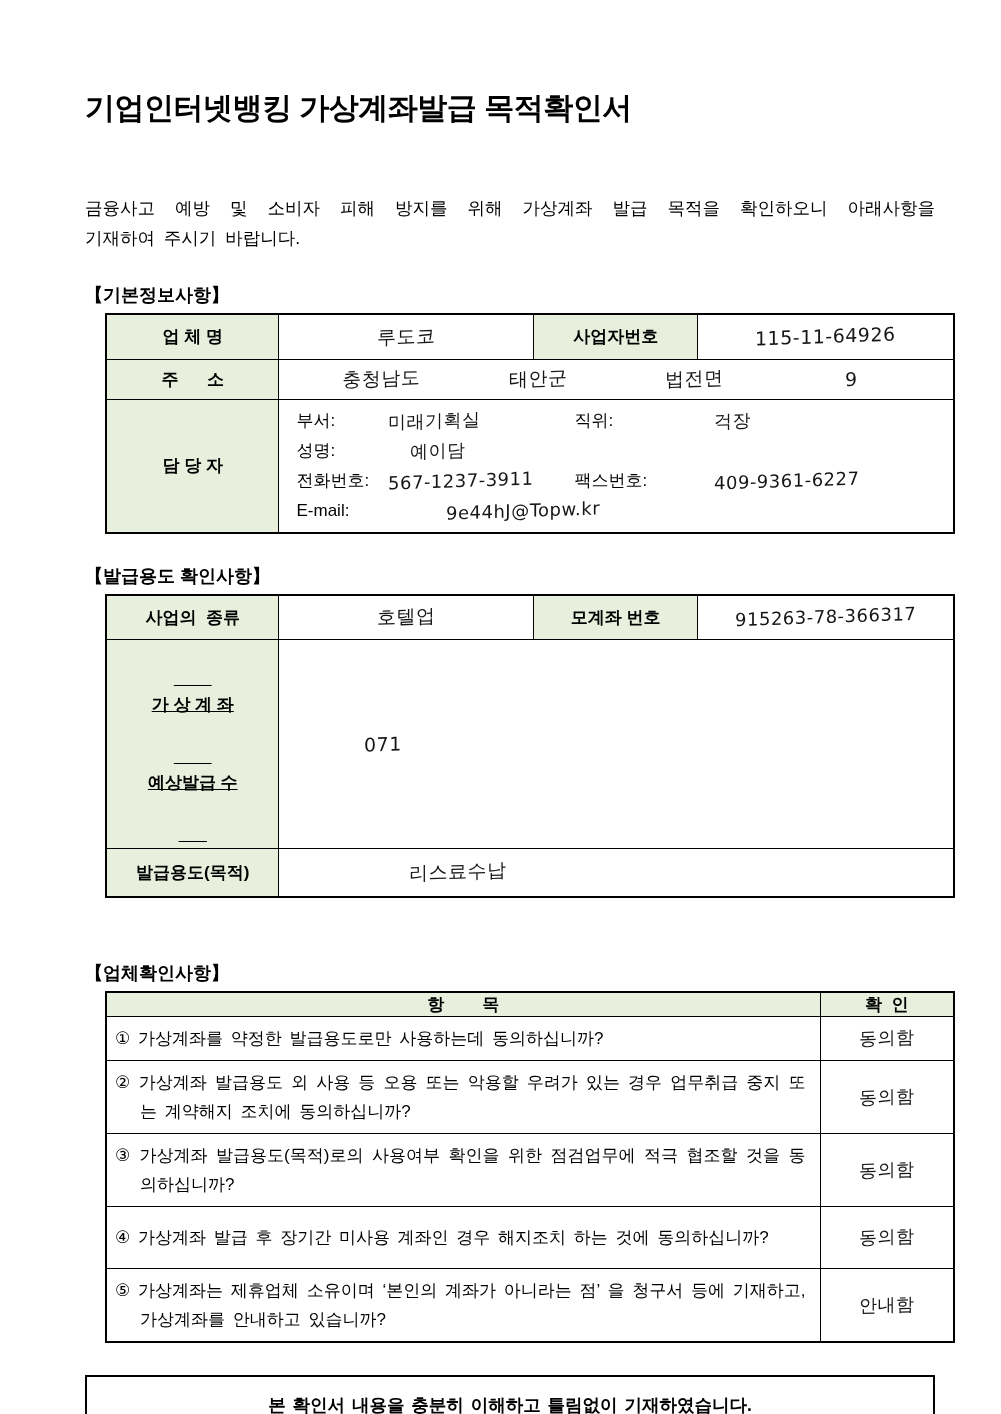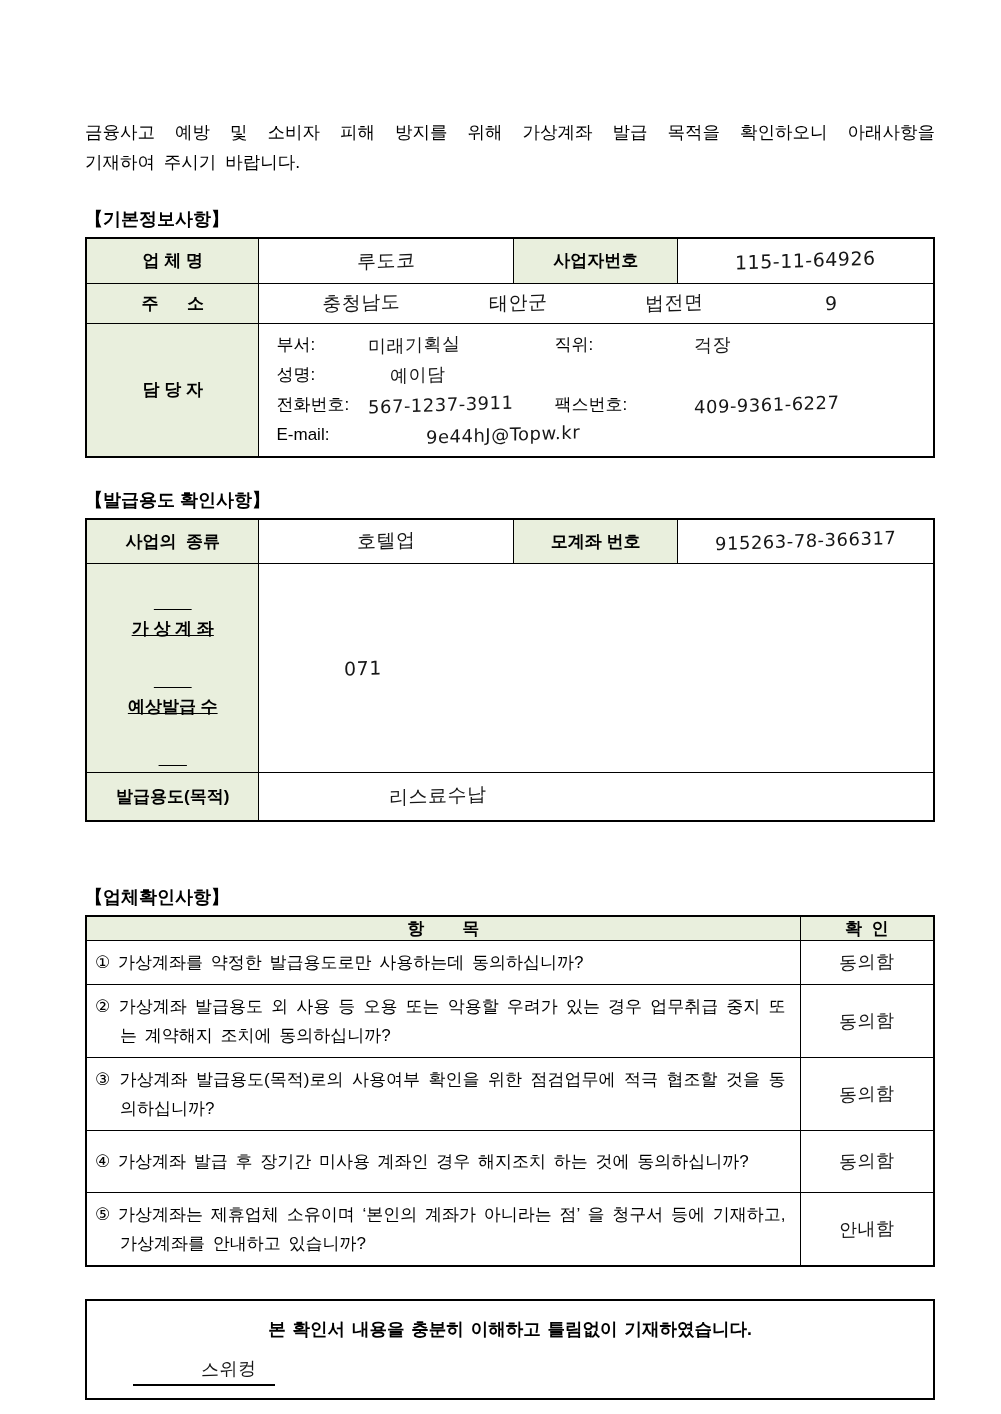--- a/index.html
+++ b/index.html
@@ -8,31 +8,31 @@
     font-family:"Liberation Sans","DejaVu Sans",sans-serif;
     color:#000;
     -webkit-font-smoothing:antialiased;
   }
   .page{box-sizing:border-box;width:1001px;min-height:1414px;padding:88px 66px 40px 85px;position:relative;}
 
   
   .doc-title{font-size:30px;font-weight:900;letter-spacing:-0.5px;margin:0 0 0 0;white-space:pre;}
 
   
-  .intro{margin-top:29px;font-size:17.5px;line-height:30px;}
+  .intro{margin-top:64px;font-size:17.5px;line-height:30px;}
   .intro .l1{text-align:justify;text-align-last:justify;}
   .intro .l2{text-align:left;word-spacing:4px;}
 
   
   .sec-h{font-size:18px;font-weight:700;margin:30px 0 6px 0;white-space:pre;}
   .sec-h.gap-lg{margin-top:63px;}
 
   
   table{width:100%;border-collapse:collapse;table-layout:fixed;font-size:17px;}
-  table{border:2.5px solid #000;}
+  table{border:2.5px solid #000;margin-left:20px;}
   th,td{border:1.6px solid #000;padding:0;vertical-align:middle;}
   th.green{background:#e9efdd;font-weight:700;text-align:center;white-space:pre;}
   td.val{text-align:center;}
 
   .hw{
     font-family:"DejaVu Sans",sans-serif;
     font-weight:400;color:#161616;font-size:19px;
     display:inline-block;transform:rotate(-2deg) skewX(-2deg);
     letter-spacing:0.5px;
   }
@@ -65,20 +65,21 @@
   .decl{box-sizing:border-box;margin-top:32px;border:2.5px solid #000;padding:16px 0 12px 0;}
   .decl .stmt{text-align:center;font-size:17.5px;font-weight:700;word-spacing:2px;}
   .decl .dateline{display:flex;align-items:flex-end;margin-top:16px;font-size:17px;font-weight:700;}
   .decl .ul-group{border-bottom:2px solid #000;padding:0 18px 3px 6px;display:inline-flex;align-items:flex-end;margin-left:46px;}
 </style>
 </head>
 <body>
 
 <div class="page">
 
+  <h1 class="doc-title">기업인터넷뱅킹 가상계좌발급 목적확인서</h1>
 
   <div class="intro">
     <div class="l1">금융사고 예방 및 소비자 피해 방지를 위해 가상계좌 발급 목적을 확인하오니 아래사항을</div>
     <div class="l2">기재하여 주시기 바랍니다.</div>
   </div>
 
   <div class="sec-h">【기본정보사항】</div>
   <table class="t1">
     <colgroup>
         <col class="c1">

